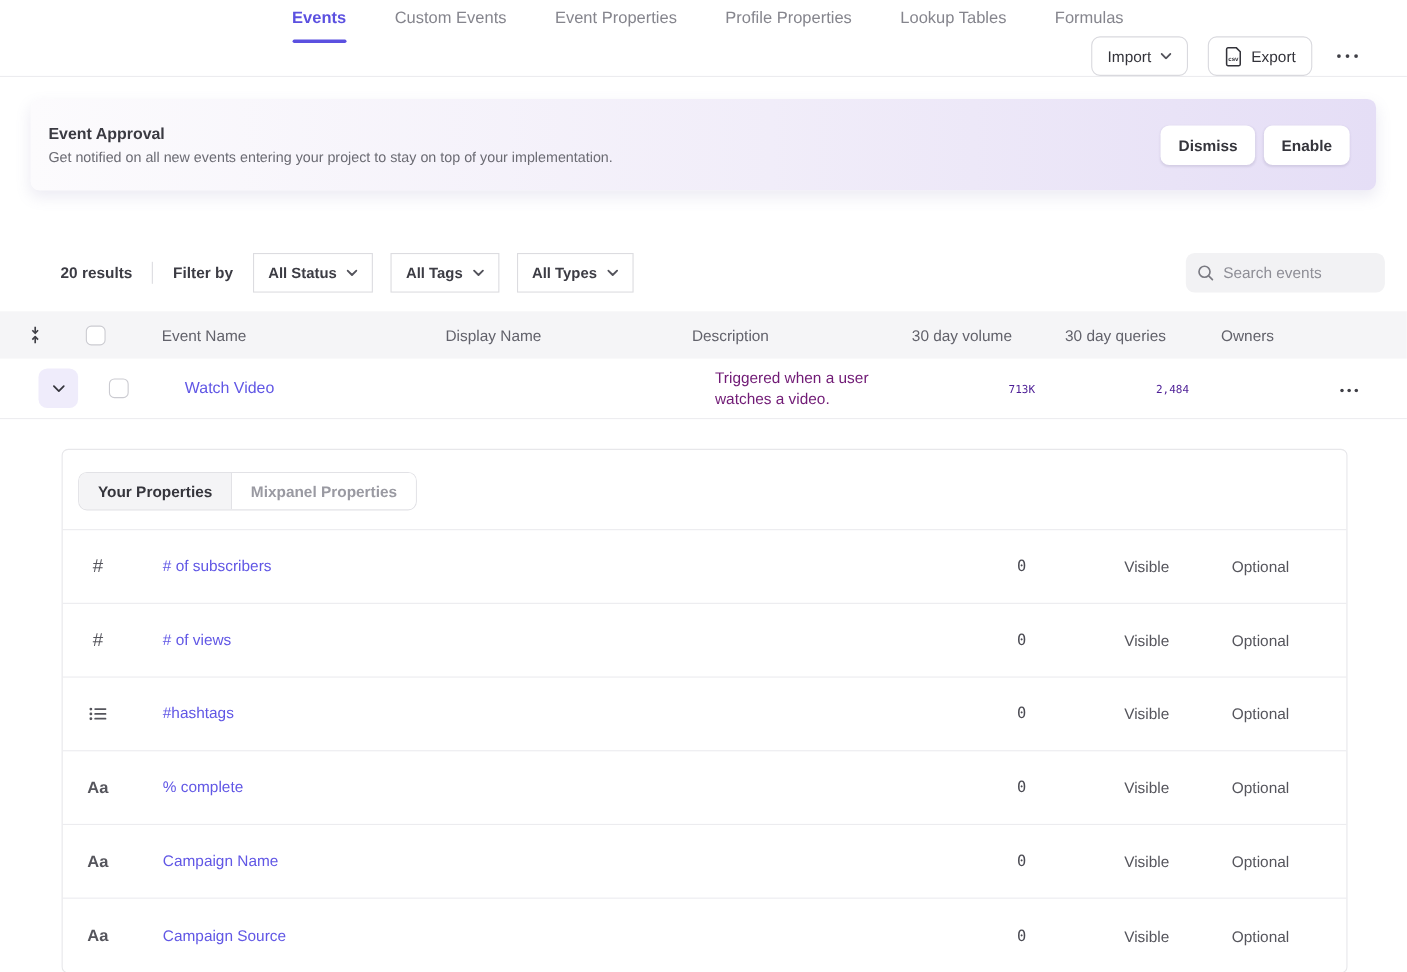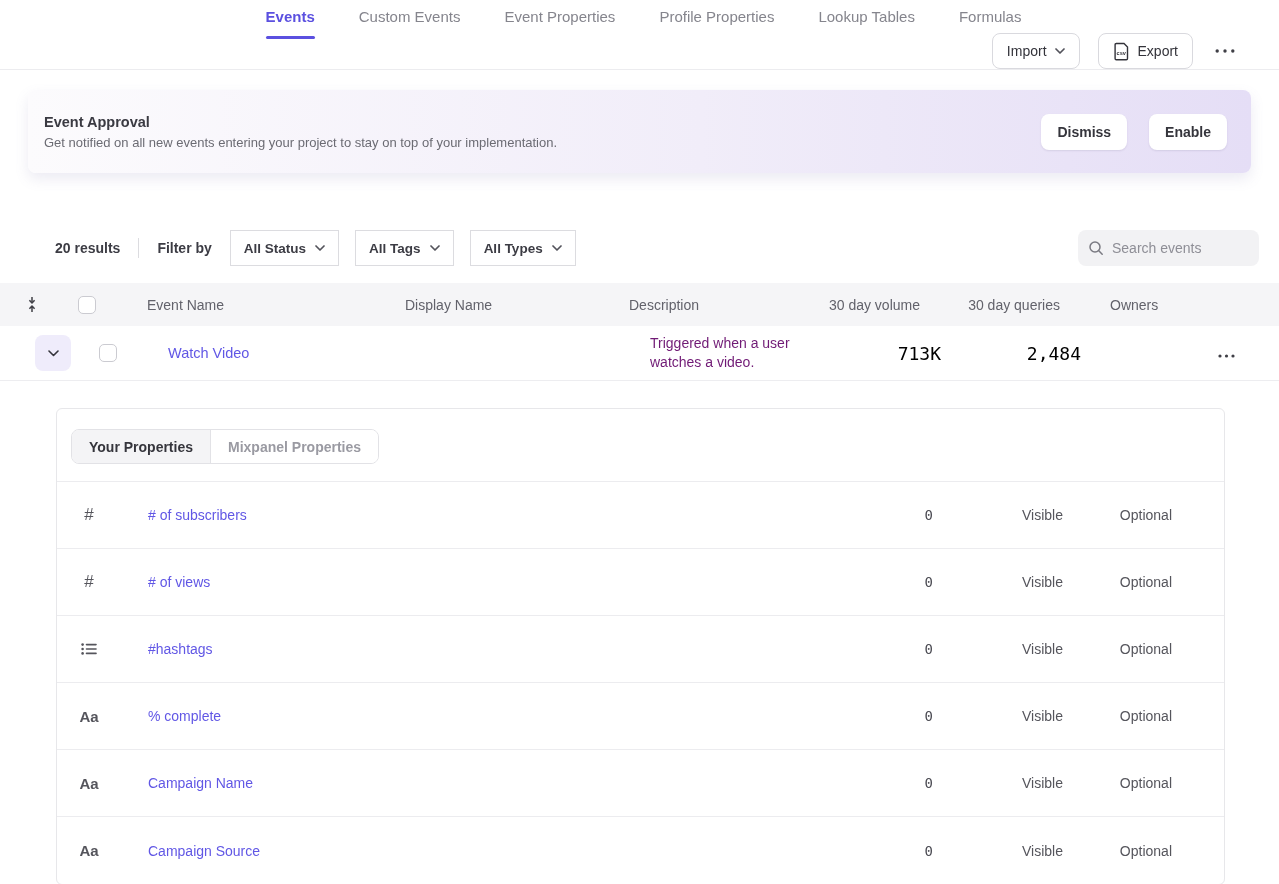--- a/index.html
+++ b/index.html
@@ -16,21 +16,21 @@
   .topnav-right { margin-left: auto; display: flex; align-items: center; gap: 18px; }
   .btn { display: inline-flex; align-items: center; gap: 8px; height: 36px; padding: 0 14px; border: 1px solid #d9d9de; border-radius: 8px; background: #fff; font-size: 14px; font-weight: 500; color: #33333a; cursor: pointer; }
   .icon-btn { border: none; background: transparent; padding: 0 4px; height: 36px; display: inline-flex; align-items: center; cursor: pointer; }
 
   
   .banner { margin: 20px 28px 0 28px; height: 83px; border-radius: 8px; display: flex; align-items: center; padding: 0 24px 0 16px;
     background: linear-gradient(90deg, #fcfbfd 0%, #f1edf9 55%, #e5def6 100%);
     box-shadow: 0 6px 14px rgba(120,110,170,0.14); }
   .banner-title { font-size: 14.5px; font-weight: 700; color: #3a3a42; margin-bottom: 5px; }
   .banner-desc { font-size: 13px; color: #6b6b73; }
-  .banner-actions { margin-left: auto; display: flex; gap: 22px; }
+  .banner-actions { margin-left: auto; display: flex; gap: 8px; }
   .banner-btn { height: 36px; padding: 0 16px; border: none; border-radius: 8px; background: #fff; font-size: 14px; font-weight: 600; color: #35353c; cursor: pointer; box-shadow: 0 1px 2px rgba(40,30,80,0.10); font-family: "Liberation Sans", sans-serif; }
 
   
   .filter-row { margin: 57px 20px 0 55px; display: flex; align-items: center; height: 36px; }
   .results-count { font-size: 14px; font-weight: 600; color: #3c3c44; }
   .v-divider { width: 1px; height: 20px; background: #dcdce0; margin: 0 18px; }
   .filter-by { font-size: 14px; font-weight: 600; color: #3c3c44; margin-right: 18px; }
   .dropdown { display: inline-flex; align-items: center; gap: 9px; height: 36px; padding: 0 13px; border: 1px solid #dcdce0; border-radius: 0; background: #fff; font-size: 13.5px; font-weight: 700; color: #3c3c44; margin-right: 16px; cursor: pointer; }
   .search-box { margin-left: auto; width: 181px; height: 36px; background: #f2f2f4; border-radius: 8px; display: flex; align-items: center; padding: 0 10px; gap: 8px; }
   .search-box input { border: none; background: transparent; outline: none; font-size: 14px; color: #3c3c44; width: 100%; font-family: "Liberation Sans", sans-serif; }
@@ -43,21 +43,21 @@
   .col-right { text-align: right; }
   .col-owners { padding-left: 50px; }
   .col-actions { text-align: right; padding-right: 40px; }
   .center { display: flex; justify-content: center; align-items: center; }
   .checkbox { width: 18px; height: 18px; border: 1px solid #cbcbd1; border-radius: 5px; background: #fff; cursor: pointer; }
 
   .event-row { height: 55px; border-bottom: 1px solid #ededf0; align-items: center; padding-left: 21px; }
   .expand-btn { width: 36px; height: 36px; border: none; border-radius: 8px; background: #efecfb; display: flex; align-items: center; justify-content: center; cursor: pointer; }
   .event-link { font-size: 14.5px; color: #6157e5; cursor: pointer; }
   .event-desc { font-size: 14px; color: #701a75; line-height: 19px; width: 172px; padding: 4px 0; }
-  .num { font-family: "DejaVu Sans Mono", monospace; font-size: 18px; color: #000000; }
+  .num { font-family: "DejaVu Sans Mono", monospace; font-size: 10px; color: #4c1d95; }
 
   
   .props-card { margin: 27px 0 0 56px; width: 1169px; border: 1px solid #e7e7ea; border-radius: 6px; background: #fff; }
   .props-tabbar { padding: 20px 14px 17px 14px; border-bottom: 1px solid #ececef; }
   .segmented { display: inline-flex; border: 1px solid #e2e2e6; border-radius: 8px; overflow: hidden; }
   .segment { height: 33px; display: inline-flex; align-items: center; padding: 0 17px; font-size: 14px; font-weight: 600; color: #9a9aa2; background: #fff; cursor: pointer; }
   .segment.active { background: #f4f4f6; color: #35353c; border-right: 1px solid #e2e2e6; }
 
   .prop-row { display: grid; grid-template-columns: 64px 1fr 120px 130px 109px 52px; align-items: center; height: 67px; border-bottom: 1px solid #ececef; }
   .prop-row:last-child { border-bottom: none; }

